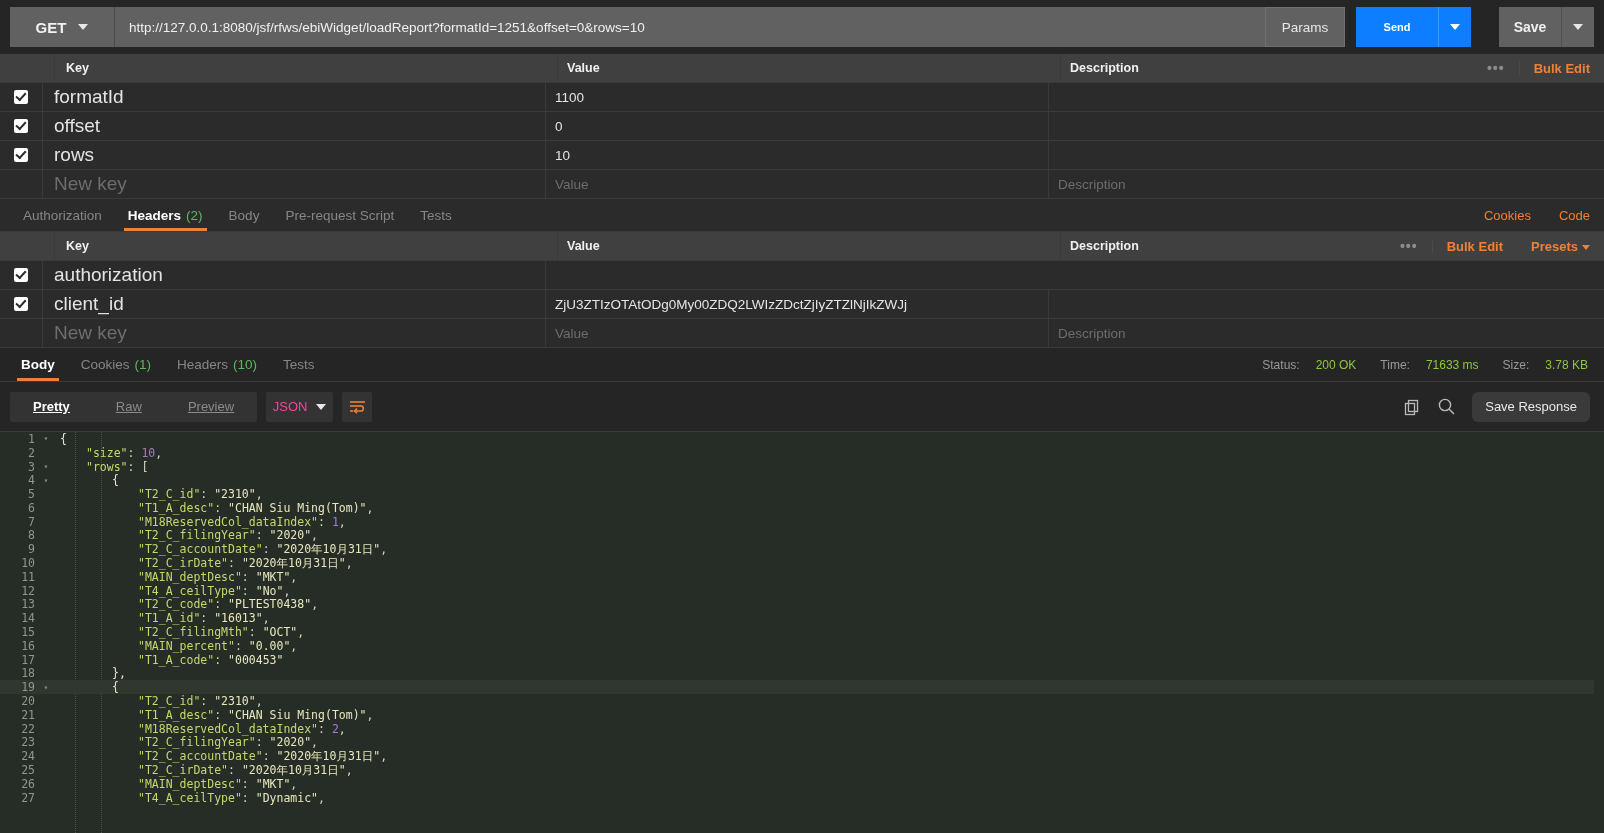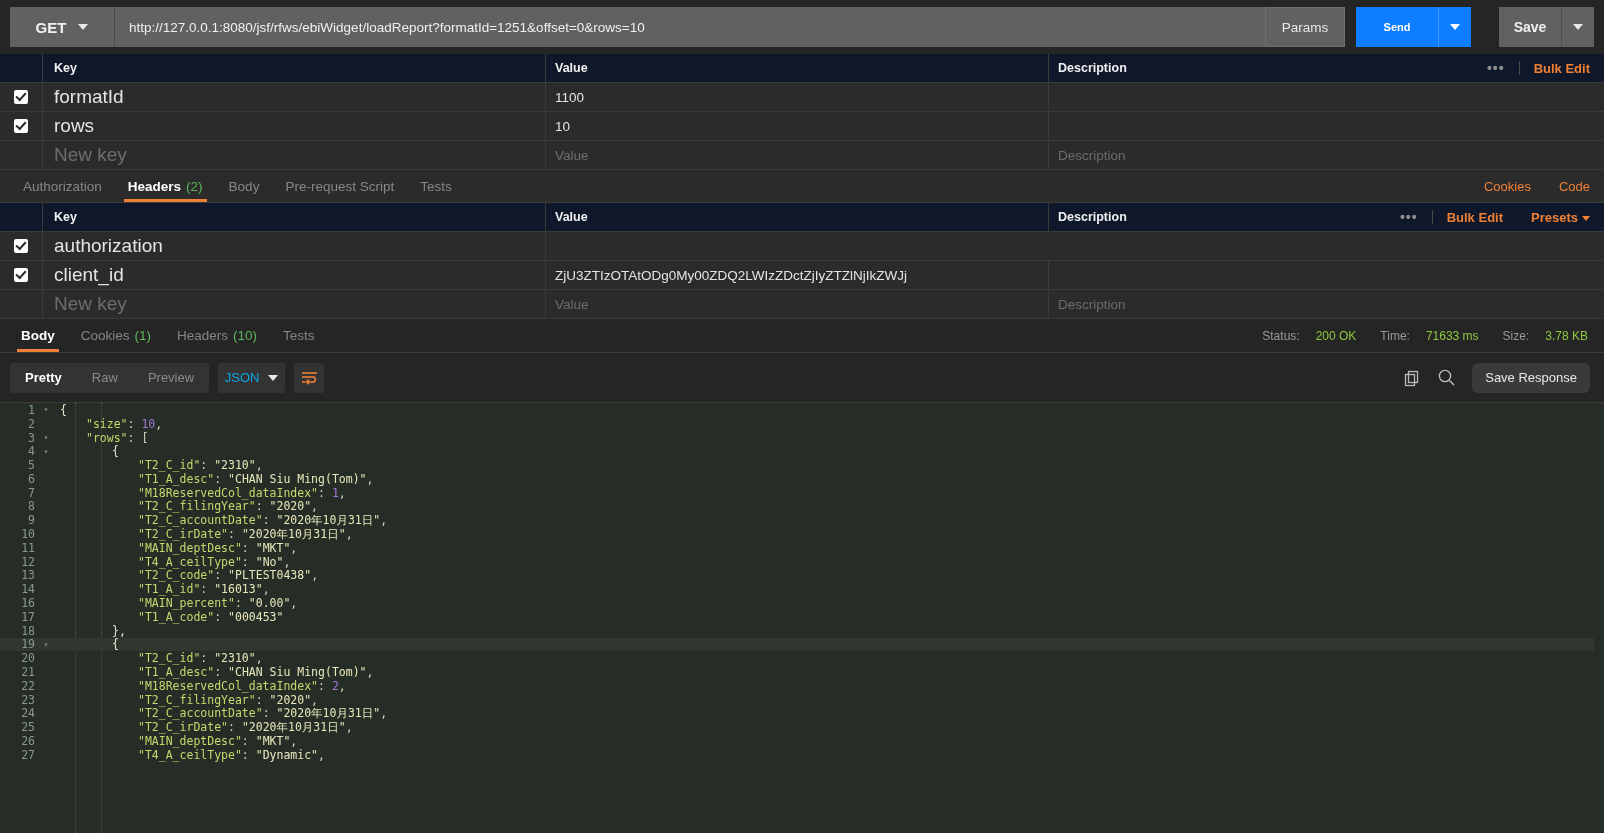--- a/index.html
+++ b/index.html
@@ -82,21 +82,21 @@
     cursor: pointer;
   }
 
   
   .kv-table { width: 100%; background: #2b2b2b; }
   .kv-row {
     display: flex; align-items: center;
     height: 29px;
     border-bottom: 1px solid #3a3a3a;
   }
-  .kv-row.head { height: 29px; background: #0f172a; }
+  .kv-row.head { height: 29px; background: #404040; padding-left: 12px; }
   .cell-check {
     width: 43px; height: 100%;
     display: flex; align-items: center; justify-content: center;
     border-right: 1px solid #3a3a3a;
     flex: 0 0 43px;
   }
   .chk {
     width: 14px; height: 14px;
     background: #fff; border-radius: 2px;
     display: flex; align-items: center; justify-content: center;
@@ -200,29 +200,29 @@
     height: 49px; flex: 0 0 49px;
     background: #252525;
     display: flex; align-items: center;
     padding: 0 14px 0 10px;
   }
   .seg {
     display: flex; height: 30px; background: #333333; border-radius: 2px;
     overflow: hidden;
   }
   .seg-item {
-    padding: 0 15px; display: flex; align-items: center;
-    color: #8a8a8a; font-size: 13px; cursor: pointer;
+    padding: 0 23px; display: flex; align-items: center;
+    color: #8a8a8a; font-size: 13px; cursor: pointer; text-decoration: underline;
   }
   .seg-item.active { color: #fff; font-weight: bold; }
   .fmt-box {
     margin-left: 9px; height: 30px; width: 67px;
     background: #333333; border-radius: 2px;
     display: flex; align-items: center; justify-content: center; gap: 9px;
-    color: #0ea5e9; font-size: 13px; cursor: pointer;
+    color: #ec4899; font-size: 13px; cursor: pointer;
   }
   .wrap-box {
     margin-left: 9px; height: 30px; width: 30px;
     background: #333333; border-radius: 2px;
     display: flex; align-items: center; justify-content: center;
     cursor: pointer;
   }
   .tb-right { margin-left: auto; display: flex; align-items: center; gap: 16px; }
   .icon-btn { cursor: pointer; display: flex; align-items: center; }
   .save-resp-btn {
@@ -326,20 +326,28 @@
 
   <div class="kv-row">
     <div class="cell-check">
       <span class="chk"></span>
     </div>
     <div class="cell-key">formatId</div>
     <div class="cell-val">1100</div>
     <div class="cell-desc"></div>
   </div>
 
+  <div class="kv-row">
+    <div class="cell-check">
+      <span class="chk"></span>
+    </div>
+    <div class="cell-key">offset</div>
+    <div class="cell-val">0</div>
+    <div class="cell-desc"></div>
+  </div>
 
   <div class="kv-row">
     <div class="cell-check">
       <span class="chk"></span>
     </div>
     <div class="cell-key">rows</div>
     <div class="cell-val">10</div>
     <div class="cell-desc"></div>
   </div>
 
@@ -487,20 +495,21 @@
       <div class="cline"><span class="gutter">5</span><span class="fold"></span><span class="ctext" style="padding-left: 86px;"><span class="k">"T2_C_id"</span><span class="p">: </span><span class="s">"2310"</span><span class="p">,</span></span></div>
       <div class="cline"><span class="gutter">6</span><span class="fold"></span><span class="ctext" style="padding-left: 86px;"><span class="k">"T1_A_desc"</span><span class="p">: </span><span class="s">"CHAN Siu Ming(Tom)"</span><span class="p">,</span></span></div>
       <div class="cline"><span class="gutter">7</span><span class="fold"></span><span class="ctext" style="padding-left: 86px;"><span class="k">"M18ReservedCol_dataIndex"</span><span class="p">: </span><span class="n">1</span><span class="p">,</span></span></div>
       <div class="cline"><span class="gutter">8</span><span class="fold"></span><span class="ctext" style="padding-left: 86px;"><span class="k">"T2_C_filingYear"</span><span class="p">: </span><span class="s">"2020"</span><span class="p">,</span></span></div>
       <div class="cline"><span class="gutter">9</span><span class="fold"></span><span class="ctext" style="padding-left: 86px;"><span class="k">"T2_C_accountDate"</span><span class="p">: </span><span class="s">"2020年10月31日"</span><span class="p">,</span></span></div>
       <div class="cline"><span class="gutter">10</span><span class="fold"></span><span class="ctext" style="padding-left: 86px;"><span class="k">"T2_C_irDate"</span><span class="p">: </span><span class="s">"2020年10月31日"</span><span class="p">,</span></span></div>
       <div class="cline"><span class="gutter">11</span><span class="fold"></span><span class="ctext" style="padding-left: 86px;"><span class="k">"MAIN_deptDesc"</span><span class="p">: </span><span class="s">"MKT"</span><span class="p">,</span></span></div>
       <div class="cline"><span class="gutter">12</span><span class="fold"></span><span class="ctext" style="padding-left: 86px;"><span class="k">"T4_A_ceilType"</span><span class="p">: </span><span class="s">"No"</span><span class="p">,</span></span></div>
       <div class="cline"><span class="gutter">13</span><span class="fold"></span><span class="ctext" style="padding-left: 86px;"><span class="k">"T2_C_code"</span><span class="p">: </span><span class="s">"PLTEST0438"</span><span class="p">,</span></span></div>
       <div class="cline"><span class="gutter">14</span><span class="fold"></span><span class="ctext" style="padding-left: 86px;"><span class="k">"T1_A_id"</span><span class="p">: </span><span class="s">"16013"</span><span class="p">,</span></span></div>
+      <div class="cline"><span class="gutter">15</span><span class="fold"></span><span class="ctext" style="padding-left: 86px;"><span class="k">"T2_C_filingMth"</span><span class="p">: </span><span class="s">"OCT"</span><span class="p">,</span></span></div>
       <div class="cline"><span class="gutter">16</span><span class="fold"></span><span class="ctext" style="padding-left: 86px;"><span class="k">"MAIN_percent"</span><span class="p">: </span><span class="s">"0.00"</span><span class="p">,</span></span></div>
       <div class="cline"><span class="gutter">17</span><span class="fold"></span><span class="ctext" style="padding-left: 86px;"><span class="k">"T1_A_code"</span><span class="p">: </span><span class="s">"000453"</span></span></div>
       <div class="cline"><span class="gutter">18</span><span class="fold"></span><span class="ctext" style="padding-left: 60px;"><span class="b">},</span></span></div>
       <div class="cline hl"><span class="gutter">19</span><span class="fold">▾</span><span class="ctext" style="padding-left: 60px;"><span class="b">{</span></span></div>
       <div class="cline"><span class="gutter">20</span><span class="fold"></span><span class="ctext" style="padding-left: 86px;"><span class="k">"T2_C_id"</span><span class="p">: </span><span class="s">"2310"</span><span class="p">,</span></span></div>
       <div class="cline"><span class="gutter">21</span><span class="fold"></span><span class="ctext" style="padding-left: 86px;"><span class="k">"T1_A_desc"</span><span class="p">: </span><span class="s">"CHAN Siu Ming(Tom)"</span><span class="p">,</span></span></div>
       <div class="cline"><span class="gutter">22</span><span class="fold"></span><span class="ctext" style="padding-left: 86px;"><span class="k">"M18ReservedCol_dataIndex"</span><span class="p">: </span><span class="n">2</span><span class="p">,</span></span></div>
       <div class="cline"><span class="gutter">23</span><span class="fold"></span><span class="ctext" style="padding-left: 86px;"><span class="k">"T2_C_filingYear"</span><span class="p">: </span><span class="s">"2020"</span><span class="p">,</span></span></div>
       <div class="cline"><span class="gutter">24</span><span class="fold"></span><span class="ctext" style="padding-left: 86px;"><span class="k">"T2_C_accountDate"</span><span class="p">: </span><span class="s">"2020年10月31日"</span><span class="p">,</span></span></div>
       <div class="cline"><span class="gutter">25</span><span class="fold"></span><span class="ctext" style="padding-left: 86px;"><span class="k">"T2_C_irDate"</span><span class="p">: </span><span class="s">"2020年10月31日"</span><span class="p">,</span></span></div>

